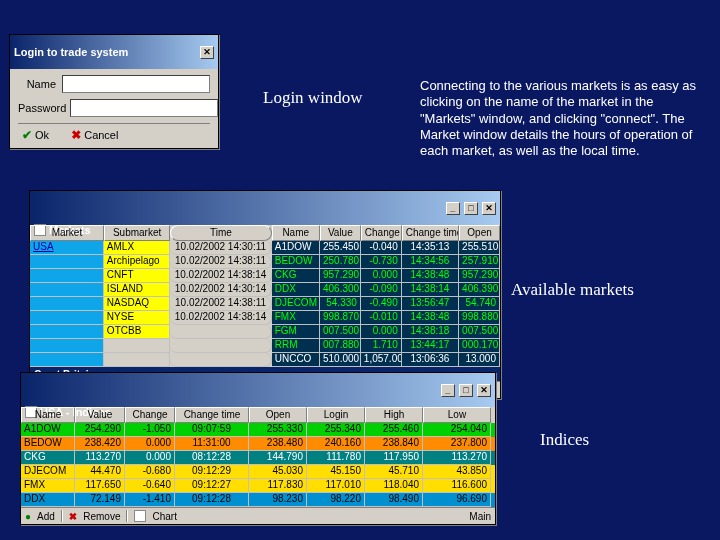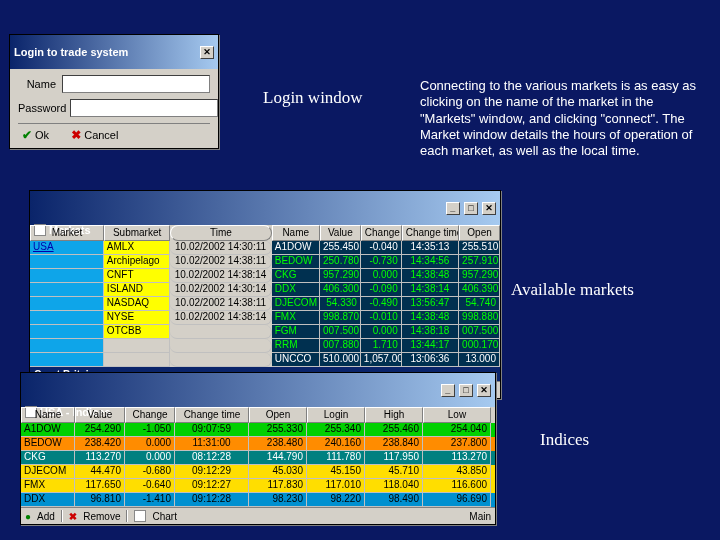--- a/index.html
+++ b/index.html
@@ -383,21 +383,21 @@
         <div class="col1">117.650</div>
         <div class="col2">-0.640</div>
         <div class="col3 c">09:12:27</div>
         <div class="col4">117.830</div>
         <div class="col5">117.010</div>
         <div class="col6">118.040</div>
         <div class="col7">116.600</div>
       </div>
       <div class="grid-row r-blue">
         <div class="col0 l">DDX</div>
-        <div class="col1">96.810</div>
+        <div class="col1">72.149</div>
         <div class="col2">-1.410</div>
         <div class="col3 c">09:12:28</div>
         <div class="col4">98.230</div>
         <div class="col5">98.220</div>
         <div class="col6">98.490</div>
         <div class="col7">96.690</div>
       </div>
     </div>
   <div class="toolbar-bottom">
     <span style="color:#008000;font-weight:bold;">●</span>

